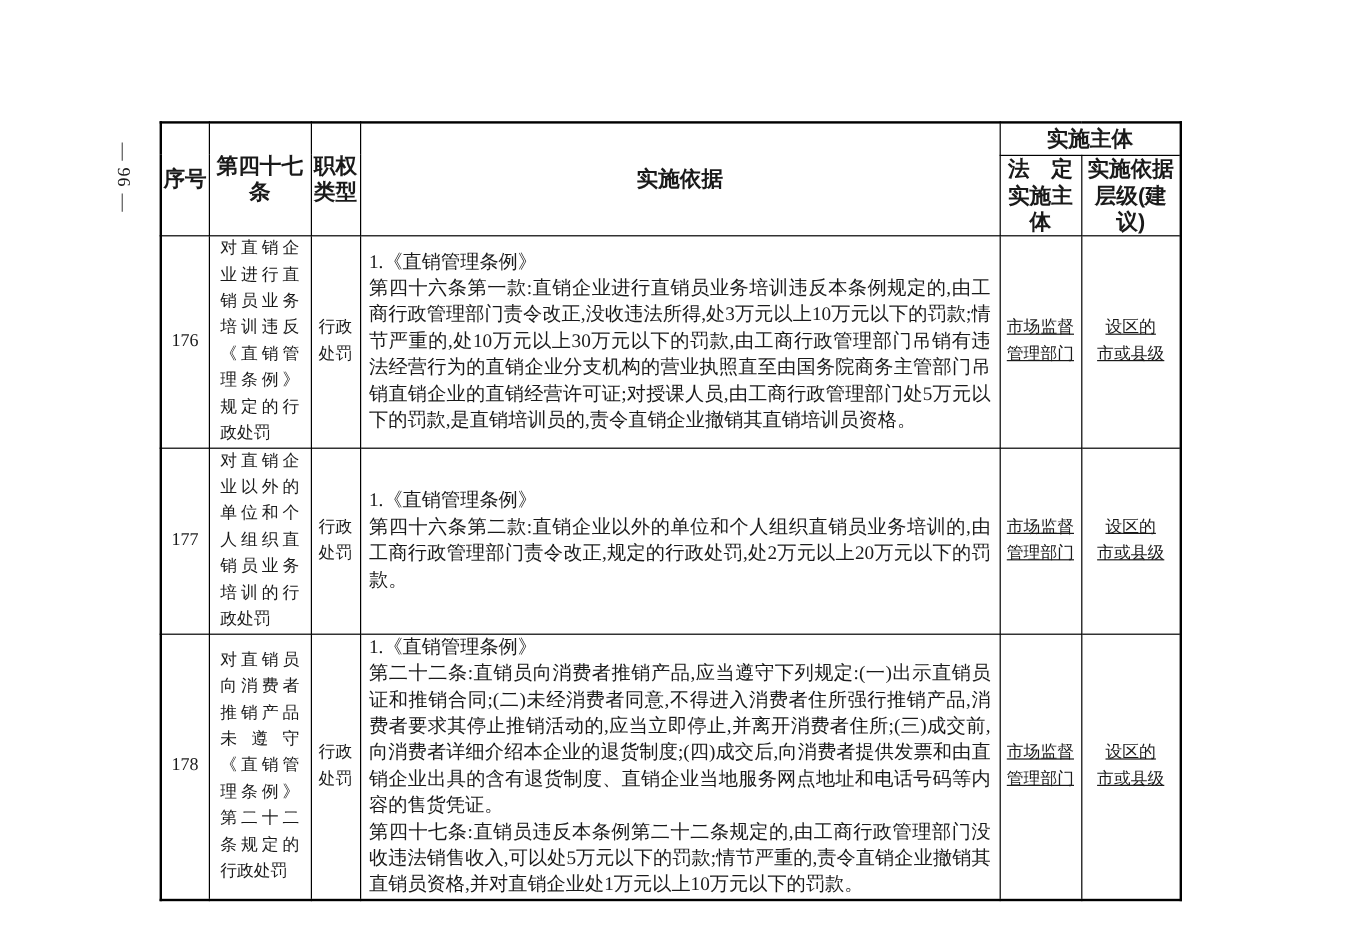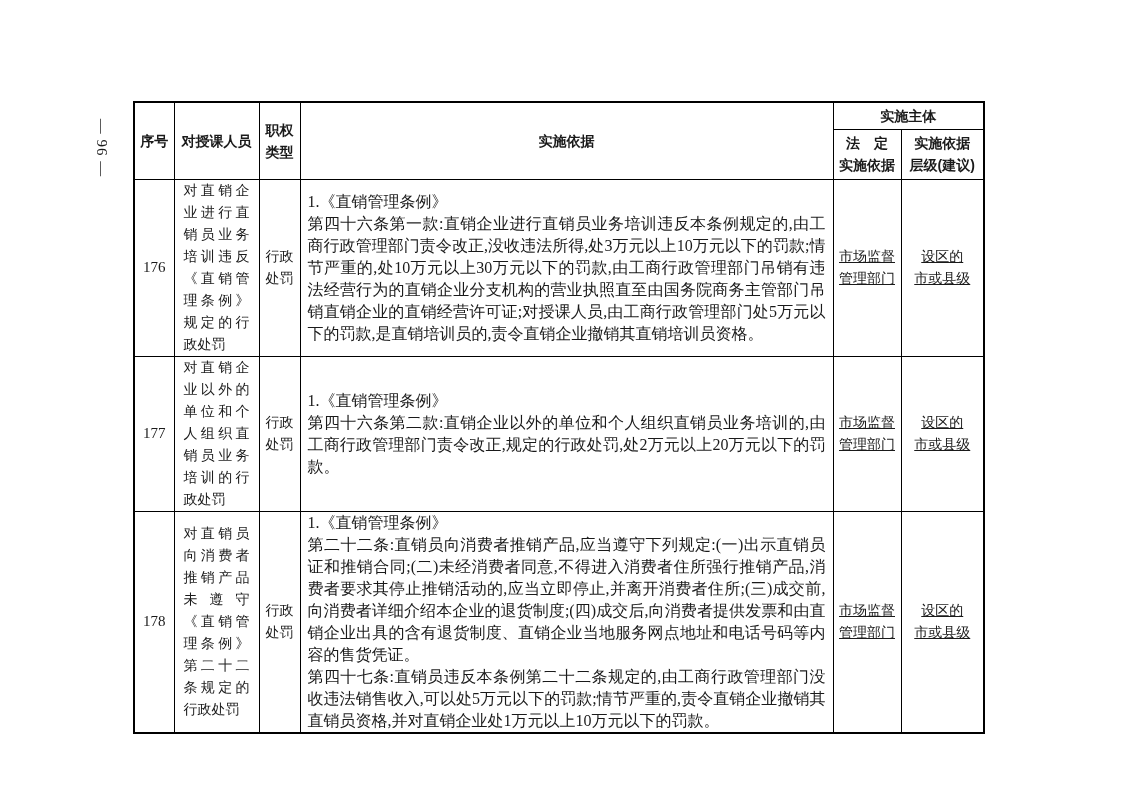--- a/index.html
+++ b/index.html
@@ -39,21 +39,21 @@
 
   table.powers th, table.powers td {
     border: 1px solid #000;
     vertical-align: middle;
     overflow: hidden;
   }
   table.powers { border: 2px solid #000; }
   table.powers th {
     font-family: "Liberation Sans", "DejaVu Sans", sans-serif;
     font-weight: bold;
-    font-size: 14px;
+    font-size: 18px;
     text-align: center;
     line-height: 22px;
   }
   tr.hdr-top    { height: 27px; }
   tr.hdr-bottom { height: 50px; }
   tr.row-176 { height: 164px; }
   tr.row-177 { height: 142px; }
   tr.row-178 { height: 206px; }
 
   td.cell-index {
@@ -102,29 +102,29 @@
     <col class="c-index">
       <col class="c-name">
       <col class="c-type">
       <col class="c-basis">
       <col class="c-subject">
       <col class="c-level">
   </colgroup>
   <tbody>
     <tr class="hdr-top">
       <th rowspan="2">序号</th>
-      <th rowspan="2">对授课人员</th>
+      <th rowspan="2">第四十七条</th>
       <th rowspan="2" class="pre">职权
 类型</th>
       <th rowspan="2">实施依据</th>
       <th colspan="2">实施主体</th>
     </tr>
     <tr class="hdr-bottom">
       <th class="pre">法　定
-实施依据</th>
+实施主体</th>
       <th class="pre">实施依据
 层级(建议)</th>
     </tr>
 
     <tr class="row-176">
       <td class="cell-index">176</td>
       <td class="cell-name">对直销企业进行直销员业务培训违反《直销管理条例》规定的行政处罚</td>
       <td class="cell-type">行政
 处罚</td>
       <td class="cell-basis">

